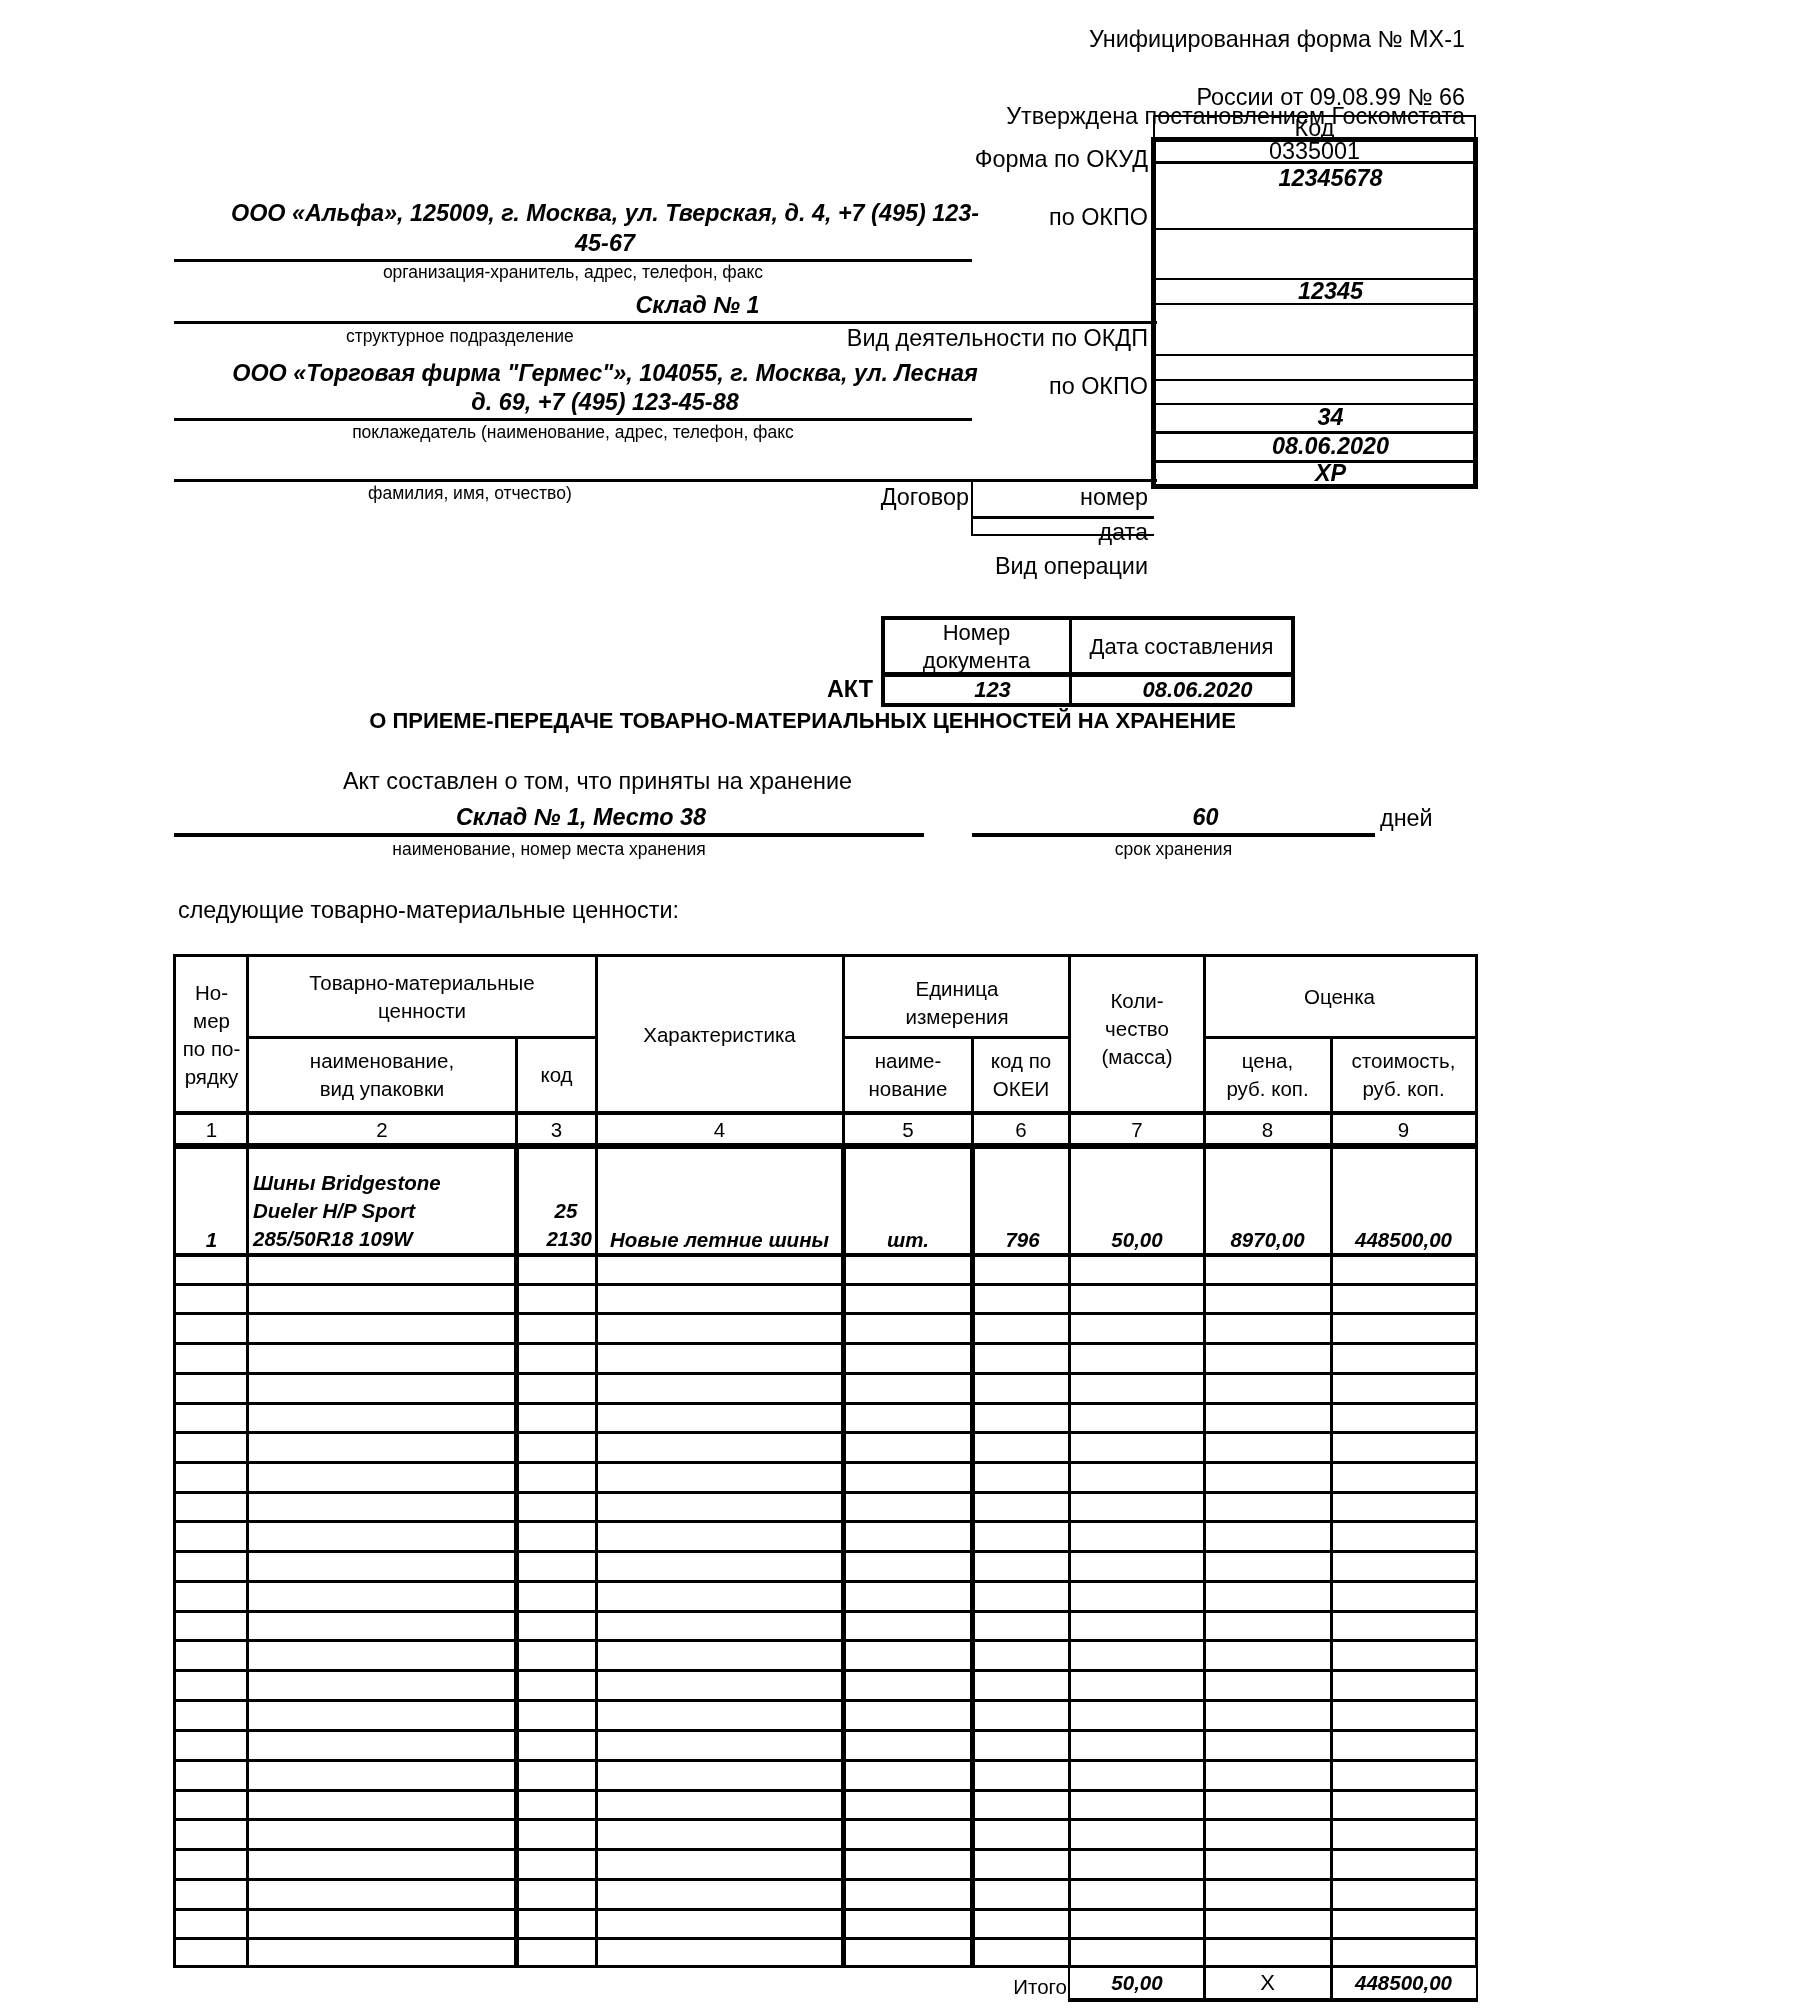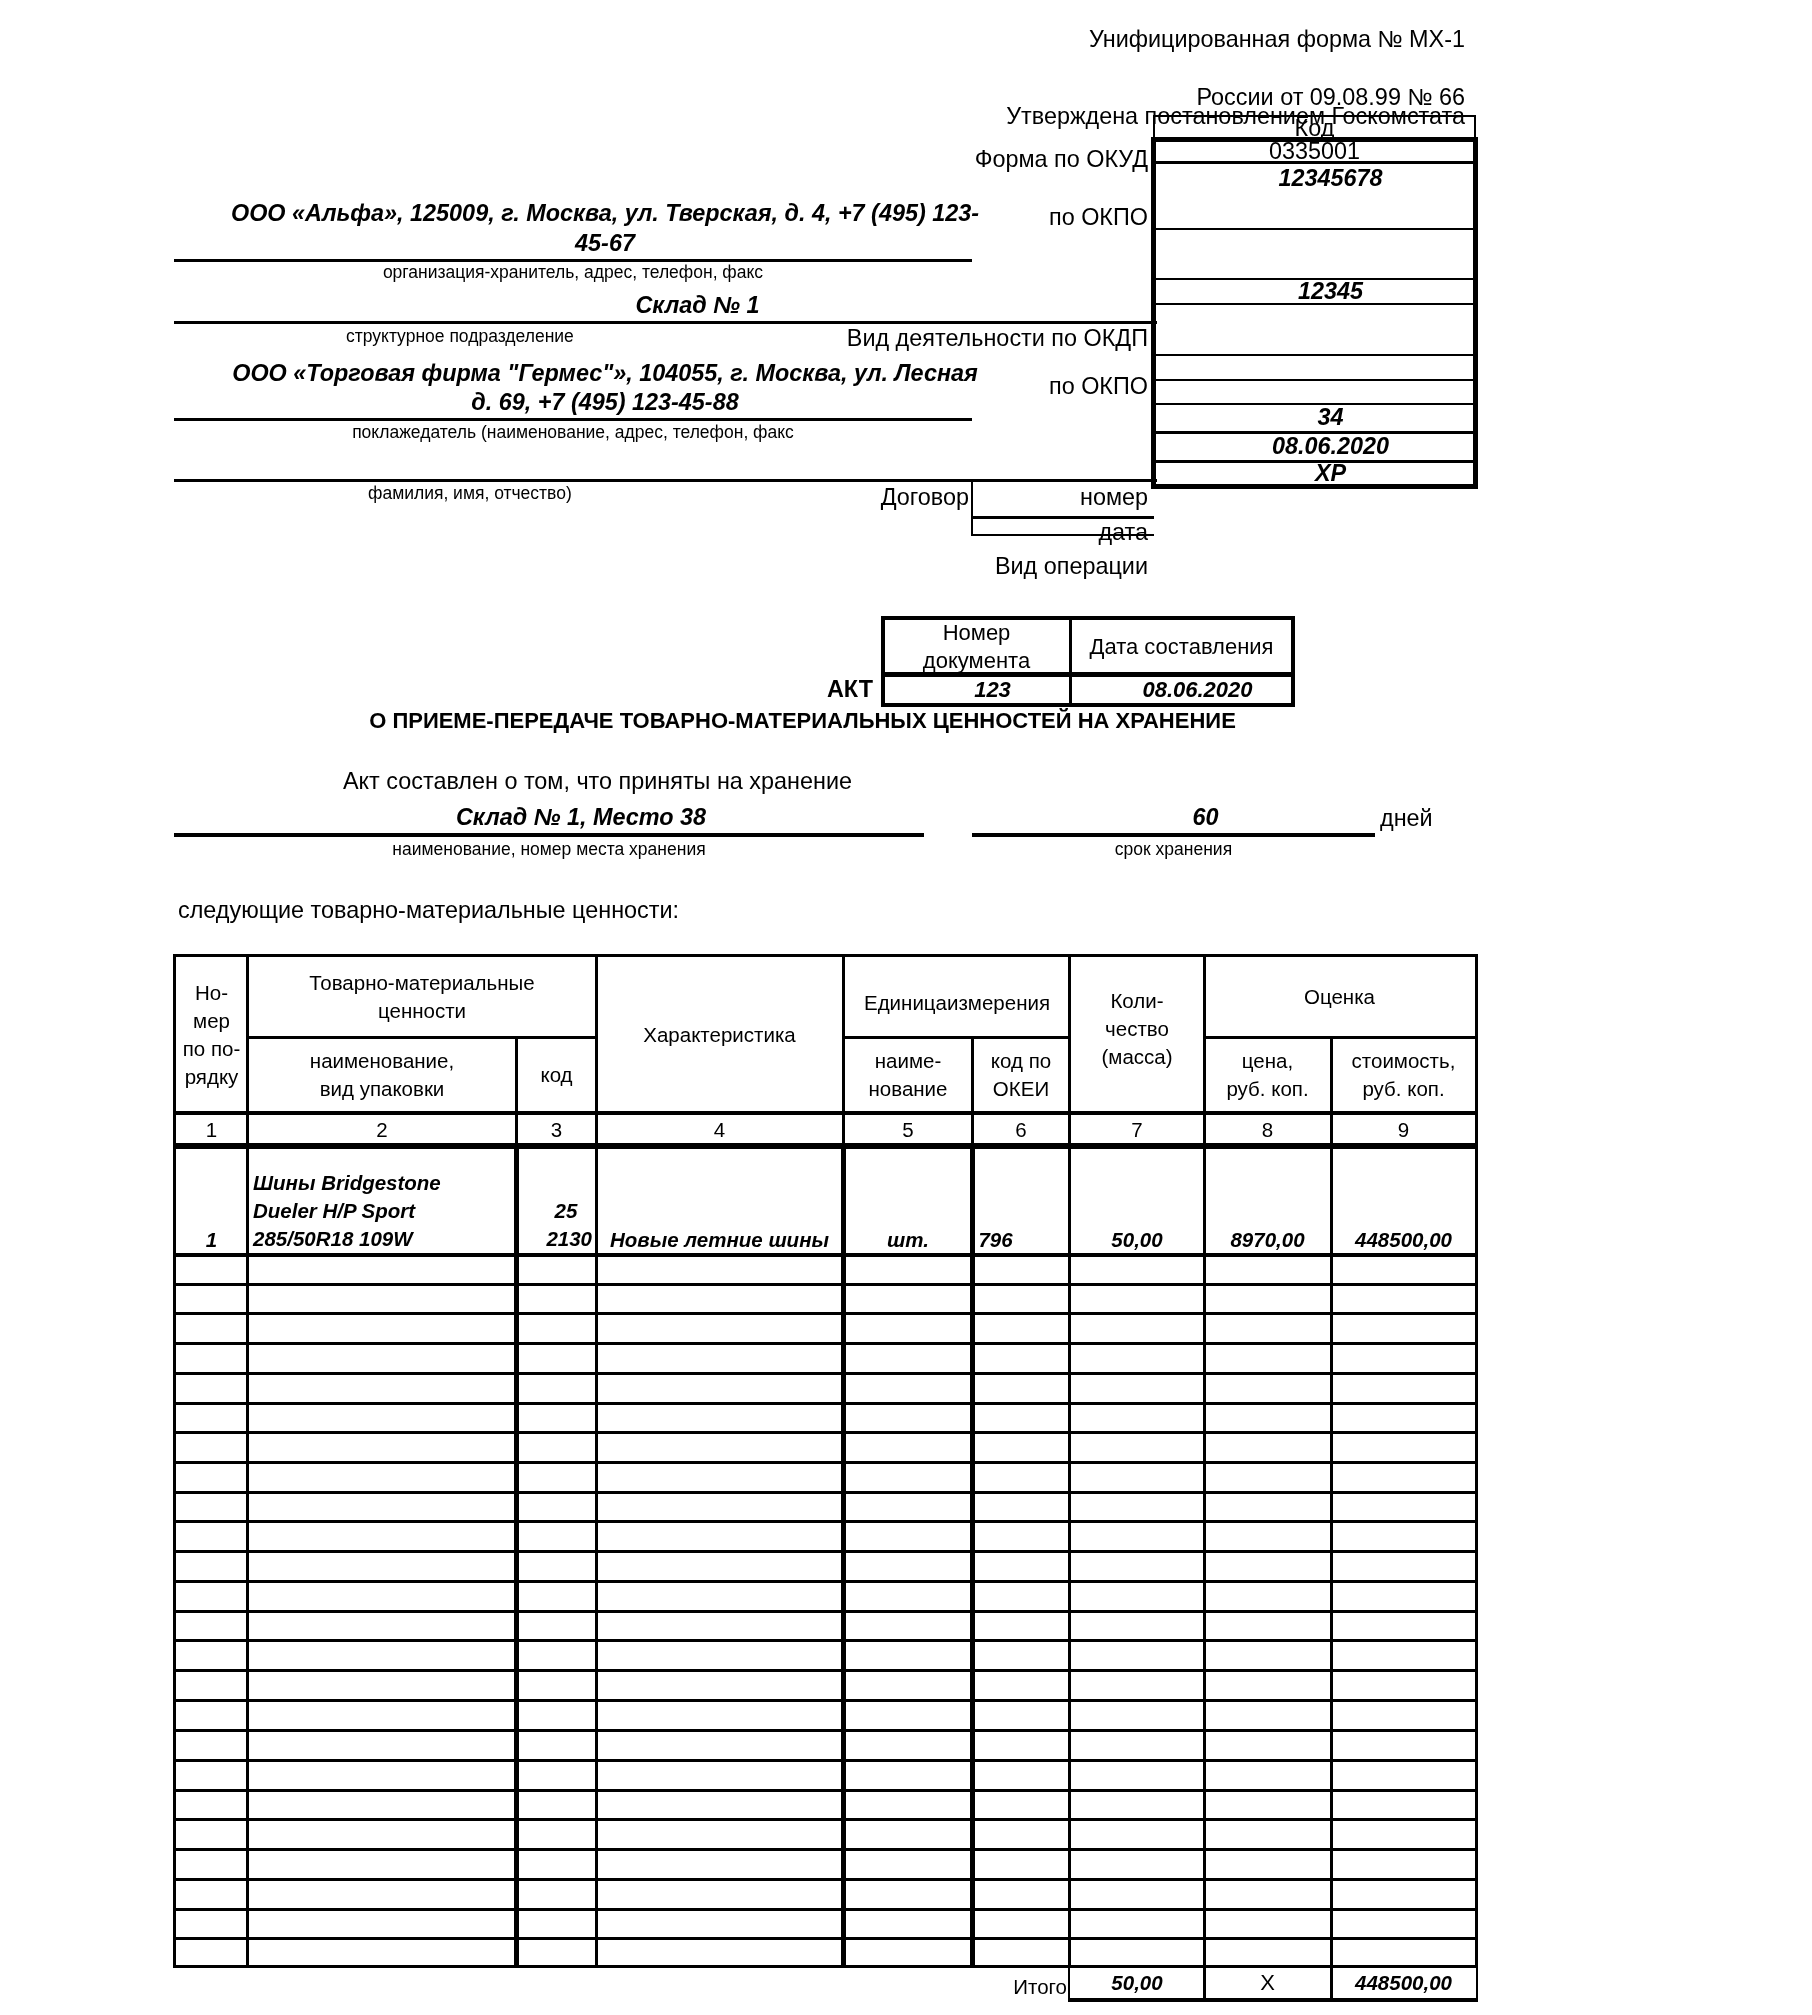--- a/index.html
+++ b/index.html
@@ -139,21 +139,21 @@
   <div class="cellc hdr" style="left:249px; top:958px; width:346px; height:78px; flex-direction:column;">
     <span>Товарно-материальные</span>
     <span>ценности</span>
   </div>
   <div class="cellc hdr" style="left:249px; top:1039px; width:266px; height:72px; flex-direction:column;">
     <span>наименование,</span>
     <span>вид упаковки</span>
   </div>
   <div class="cellc hdr" style="left:518px; top:1039px; width:77px; height:72px;">код</div>
   <div class="cellc hdr" style="left:598px; top:958px; width:243px; height:153px;">Характеристика</div>
-  <div class="cellc hdr" style="left:845px; top:958px; width:224px; height:90px; flex-direction:row;">
+  <div class="cellc hdr" style="left:845px; top:958px; width:224px; height:90px; flex-direction:column;">
     <span>Единица</span>
     <span>измерения</span>
   </div>
   <div class="cellc hdr" style="left:845px; top:1039px; width:126px; height:72px; flex-direction:column;">
     <span>наиме-</span>
     <span>нование</span>
   </div>
   <div class="cellc hdr" style="left:974px; top:1039px; width:94px; height:72px; flex-direction:column;">
     <span>код по</span>
     <span>ОКЕИ</span>
@@ -200,21 +200,21 @@
       <div>Шины Bridgestone</div>
       <div>Dueler H/P Sport</div>
       <div>285/50R18 109W</div>
     </div>
     <div class="abs val" style="left:519px; top:1197px; width:73px; text-align:right; line-height:28px; font-size:20.5px;">
       <div style="padding-right:14.6px;">25</div>
       <div>2130</div>
     </div>
     <div class="cellb val" style="left:598px; top:1149px; width:243px; height:106px;">Новые летние шины</div>
     <div class="cellb val" style="left:846px; top:1149px; width:124px; height:106px;">шт.</div>
-    <div class="cellb val" style="left:948px; top:1149px; width:95px; height:106px;">796</div>
+    <div class="cellb val" style="left:975px; top:1149px; width:95px; height:106px;">796</div>
     <div class="cellb val" style="left:1071px; top:1149px; width:132px; height:106px;">50,00</div>
     <div class="cellb val" style="left:1205px; top:1149px; width:125px; height:106px;text-align:right;">8970,00</div>
     <div class="cellb val" style="left:1333px; top:1149px; width:141px; height:106px;">448500,00</div>
   </div>
 
   <div id="empty-rows">
       <div class="hl" style="left: 173px; width: 1305px; top: 1253px; height: 3.7px;"></div>
       <div class="hl" style="left: 173px; width: 1305px; top: 1283px; height: 2.9px;"></div>
       <div class="hl" style="left: 173px; width: 1305px; top: 1312px; height: 2.9px;"></div>
       <div class="hl" style="left: 173px; width: 1305px; top: 1342px; height: 2.9px;"></div>

